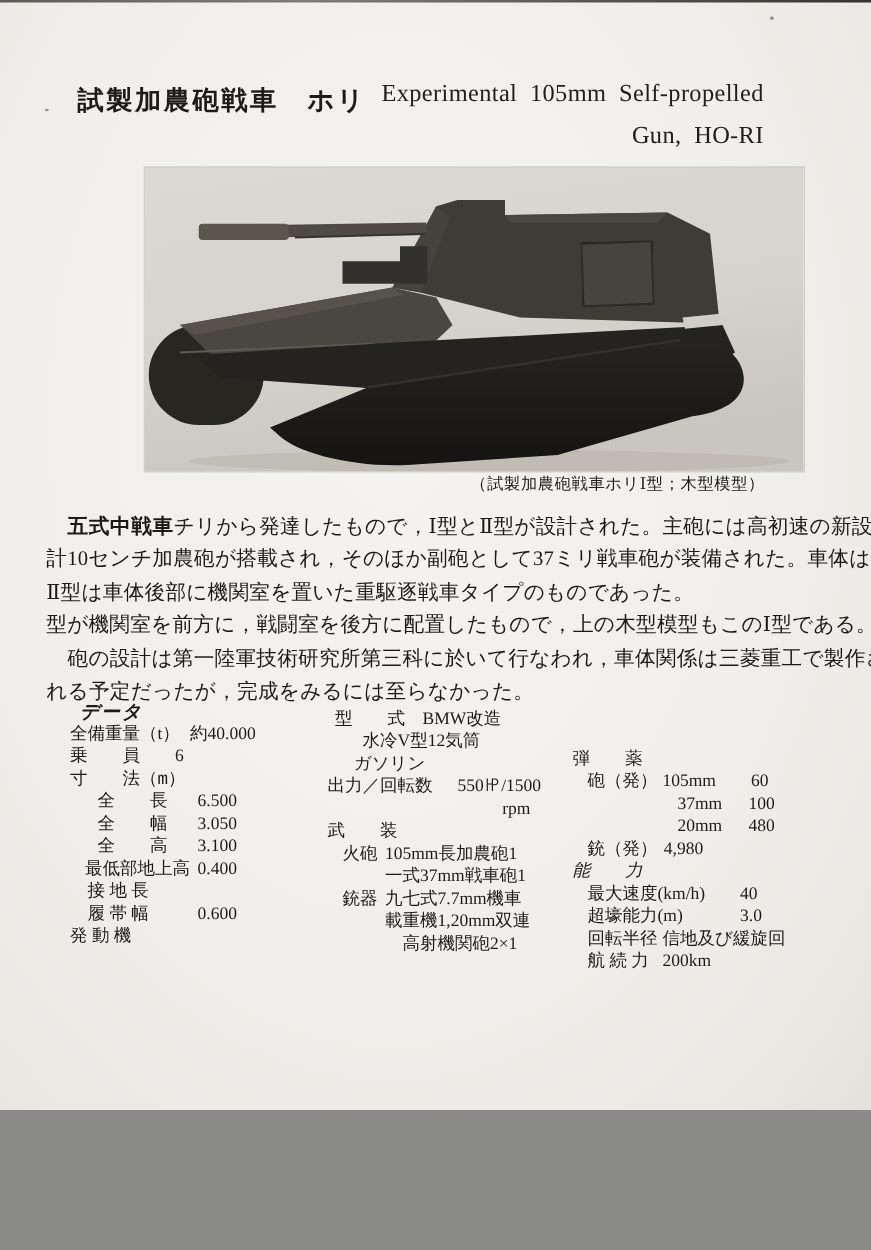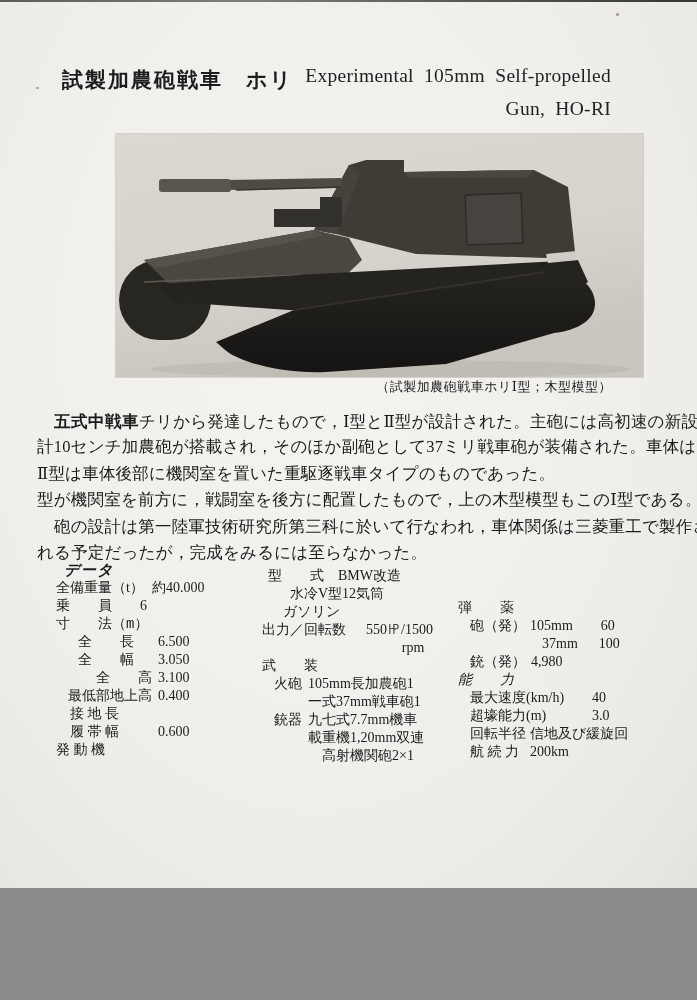--- a/index.html
+++ b/index.html
@@ -120,21 +120,21 @@
       <div class="srow" style="padding-left: 16px;"><span class="sl">全備重量（t）</span><span class="sv" style="left: 112px;">約40.000</span></div>
 
       <div class="srow" style="padding-left: 16px;"><span class="sl">乗　　員</span><span class="sv" style="left: 100px;">6</span></div>
 
       <div class="srow" style="padding-left: 16px; font-family: Liberation Mono, monospace;"><span class="sl">寸　　法（m）</span></div>
 
       <div class="srow" style="padding-left: 38px;"><span class="sl">全　　長</span><span class="sv" style="left: 118px;">6.500</span></div>
 
       <div class="srow" style="padding-left: 38px;"><span class="sl">全　　幅</span><span class="sv" style="left: 118px;">3.050</span></div>
 
-      <div class="srow" style="padding-left: 38px; text-align: right;"><span class="sl">全　　高</span><span class="sv" style="left: 118px;">3.100</span></div>
+      <div class="srow" style="padding-left: 38px;"><span class="sl">全　　高</span><span class="sv" style="left: 118px;">3.100</span></div>
 
       <div class="srow" style="padding-left: 28px;"><span class="sl">最低部地上高</span><span class="sv" style="left: 118px;">0.400</span></div>
 
       <div class="srow" style="padding-left: 30px;"><span class="sl">接 地 長</span></div>
 
       <div class="srow" style="padding-left: 30px;"><span class="sl">履 帯 幅</span><span class="sv" style="left: 118px;">0.600</span></div>
 
       <div class="srow" style="padding-left: 16px;"><span class="sl">発 動 機</span></div>
     </div>
 
@@ -164,20 +164,21 @@
     </div>
 
   <div class="speccol col-right">
 
       <div class="srow" style="padding-left: 0px;"><span class="sl">弾　　薬</span></div>
 
       <div class="srow" style="padding-left: 12px;"><span class="sl">砲（発）</span><span class="sv" style="left: 72px;">105mm        60</span></div>
 
       <div class="srow" style="padding-left: 84px;"><span class="sl">37mm      100</span></div>
 
+      <div class="srow" style="padding-left: 84px;"><span class="sl">20mm      480</span></div>
 
       <div class="srow" style="padding-left: 12px;"><span class="sl">銃（発）</span><span class="sv" style="left: 73px;">4,980</span></div>
 
       <div class="srow" style="padding-left: 0px; font-style: italic;"><span class="sl">能　　力</span></div>
 
       <div class="srow" style="padding-left: 12px;"><span class="sl">最大速度(km/h)</span><span class="sv" style="left: 134px;">40</span></div>
 
 
       <div class="srow" style="padding-left: 12px;"><span class="sl">超壕能力(m)</span><span class="sv" style="left: 134px;">3.0</span></div>
 

